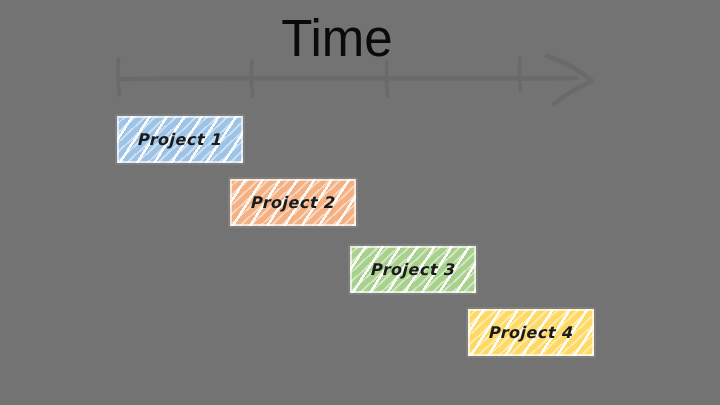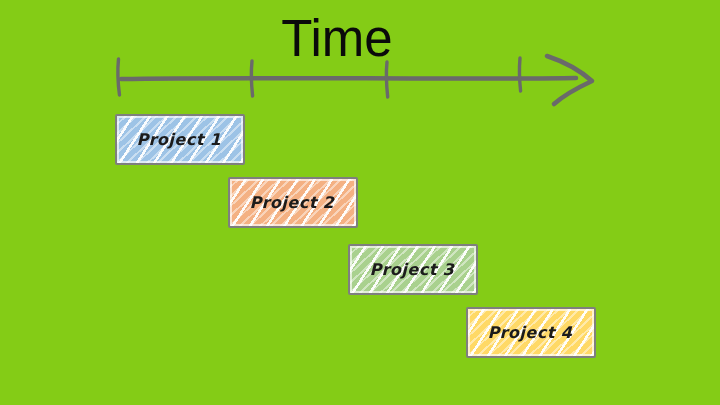--- a/index.html
+++ b/index.html
@@ -4,21 +4,21 @@
 <style>
   html, body {
     margin: 0;
     padding: 0;
     background: #ffffff;
   }
   .canvas {
     position: relative;
     width: 720px;
     height: 405px;
-    background: #84cc16;
+    background: #737373;
     overflow: hidden;
     font-family: "Liberation Sans", sans-serif;
   }
   .timeline-title {
     position: absolute;
     left: 252px;
     top: 12px;
     width: 170px;
     text-align: center;
     font-size: 51px;

